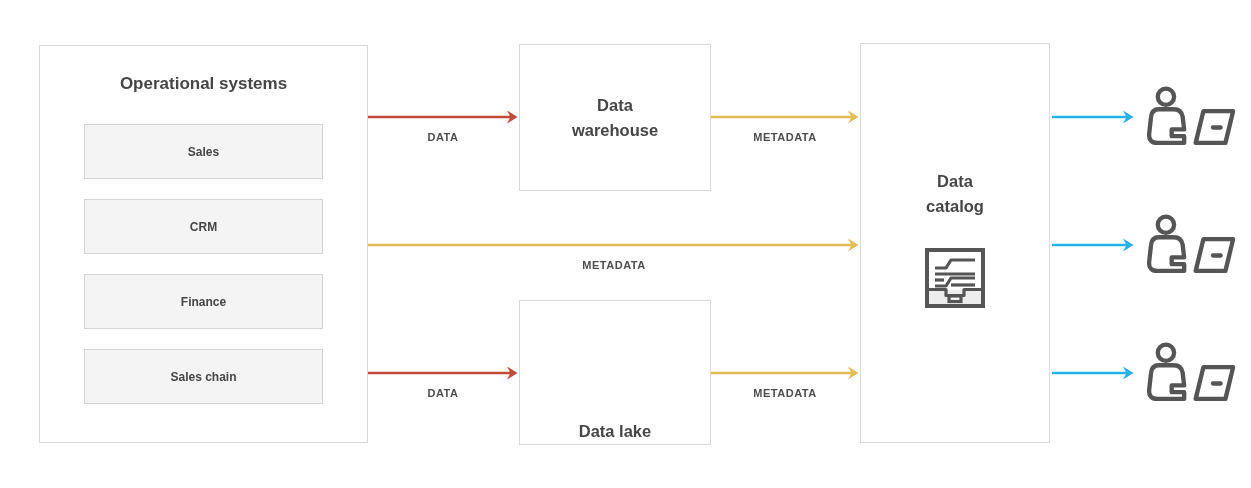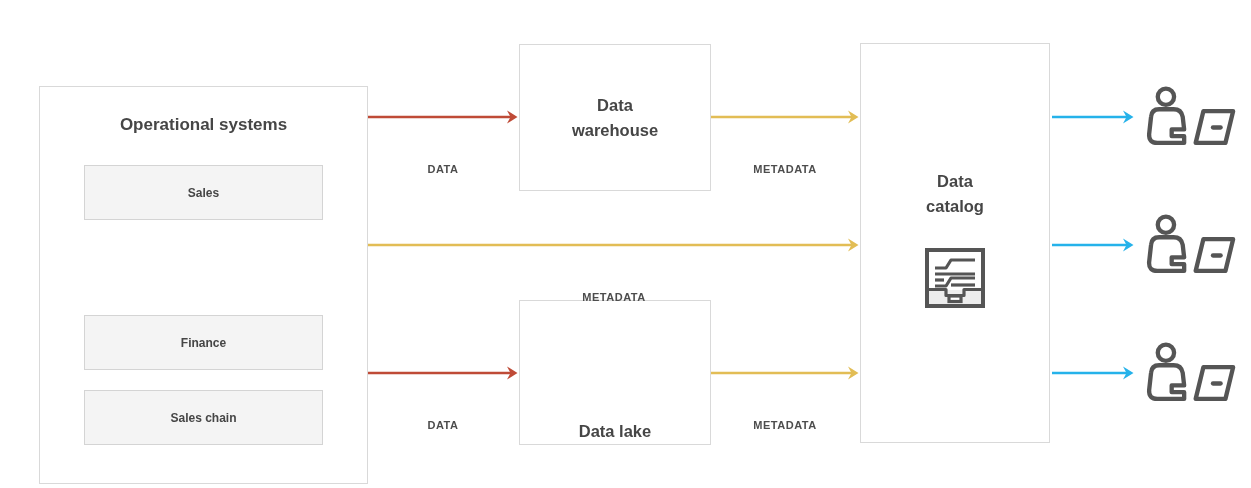--- a/index.html
+++ b/index.html
@@ -4,21 +4,21 @@
 <style>
   html,body { margin:0; padding:0; background:#ffffff; }
   .canvas {
     position:relative; width:1251px; height:488px; background:#ffffff;
     font-family:"Liberation Sans", sans-serif; overflow:hidden;
   }
   .outline-box {
     position:absolute; background:#ffffff;
     border:1px solid var(--box-border); box-sizing:border-box;
   }
-  #ops-box      { left:39px;  top:45px;  width:329px; height:398px;margin-top:41px; }
+  #ops-box      { left:39px;  top:45px;  width:329px; height:398px; }
   #warehouse-box{ left:519px; top:44px;  width:192px; height:147px; display:flex; align-items:center; justify-content:center; }
   #lake-box     { left:519px; top:300px; width:192px; height:145px; display:flex; align-items:flex-end; justify-content:center; }
   #catalog-box  { left:860px; top:43px;  width:190px; height:400px; }
 
   .ops-title {
     position:absolute; top:28px; left:0; width:100%; text-align:center;
     font-size:17px; font-weight:600; color:var(--text);
   }
   .sys-item {
     position:absolute; left:44px; width:239px; height:55px;
@@ -45,21 +45,20 @@
   .arrow-data     path { fill:var(--data-arrow); }
   .arrow-metadata line { stroke:var(--metadata-arrow); }
   .arrow-metadata path { fill:var(--metadata-arrow); }
   .arrow-user     line { stroke:var(--user-arrow); }
   .arrow-user     path { fill:var(--user-arrow); }
 
   .edge-label {
     position:absolute; width:100px; text-align:center;
     font-size:11px; font-weight:bold; letter-spacing:0.5px;
     color:var(--label-text);
-    margin-top:32px;
   }
   #edge-label-0 { left:393px; top:131px; }
   #edge-label-1 { left:735px; top:131px; }
   #edge-label-2 { left:564px; top:259px; }
   #edge-label-3 { left:393px; top:387px; }
   #edge-label-4 { left:735px; top:387px; }
 
   .user-icon { position:absolute; left:1140px; }
   #user-icon-0 { top:86px; }
   #user-icon-1 { top:214px; }
@@ -72,20 +71,21 @@
   #catalog-icon .cab-handle { stroke:var(--icon-stroke); stroke-width:3.2; fill:#ffffff; }
 </style>
 </head>
 <body>
 
 <div class="canvas">
 
   <div class="outline-box" id="ops-box">
     <div class="ops-title">Operational systems</div>
     <div class="sys-item" id="sys-sales">Sales</div>
+    <div class="sys-item" id="sys-crm">CRM</div>
     <div class="sys-item" id="sys-finance">Finance</div>
     <div class="sys-item" id="sys-supply">Sales chain</div>
   </div>
 
   <div class="outline-box" id="warehouse-box">
     <div class="node-label" id="warehouse-label">Data warehouse</div>
   </div>
 
   <div class="outline-box" id="lake-box">
     <div class="node-label">Data lake</div>

